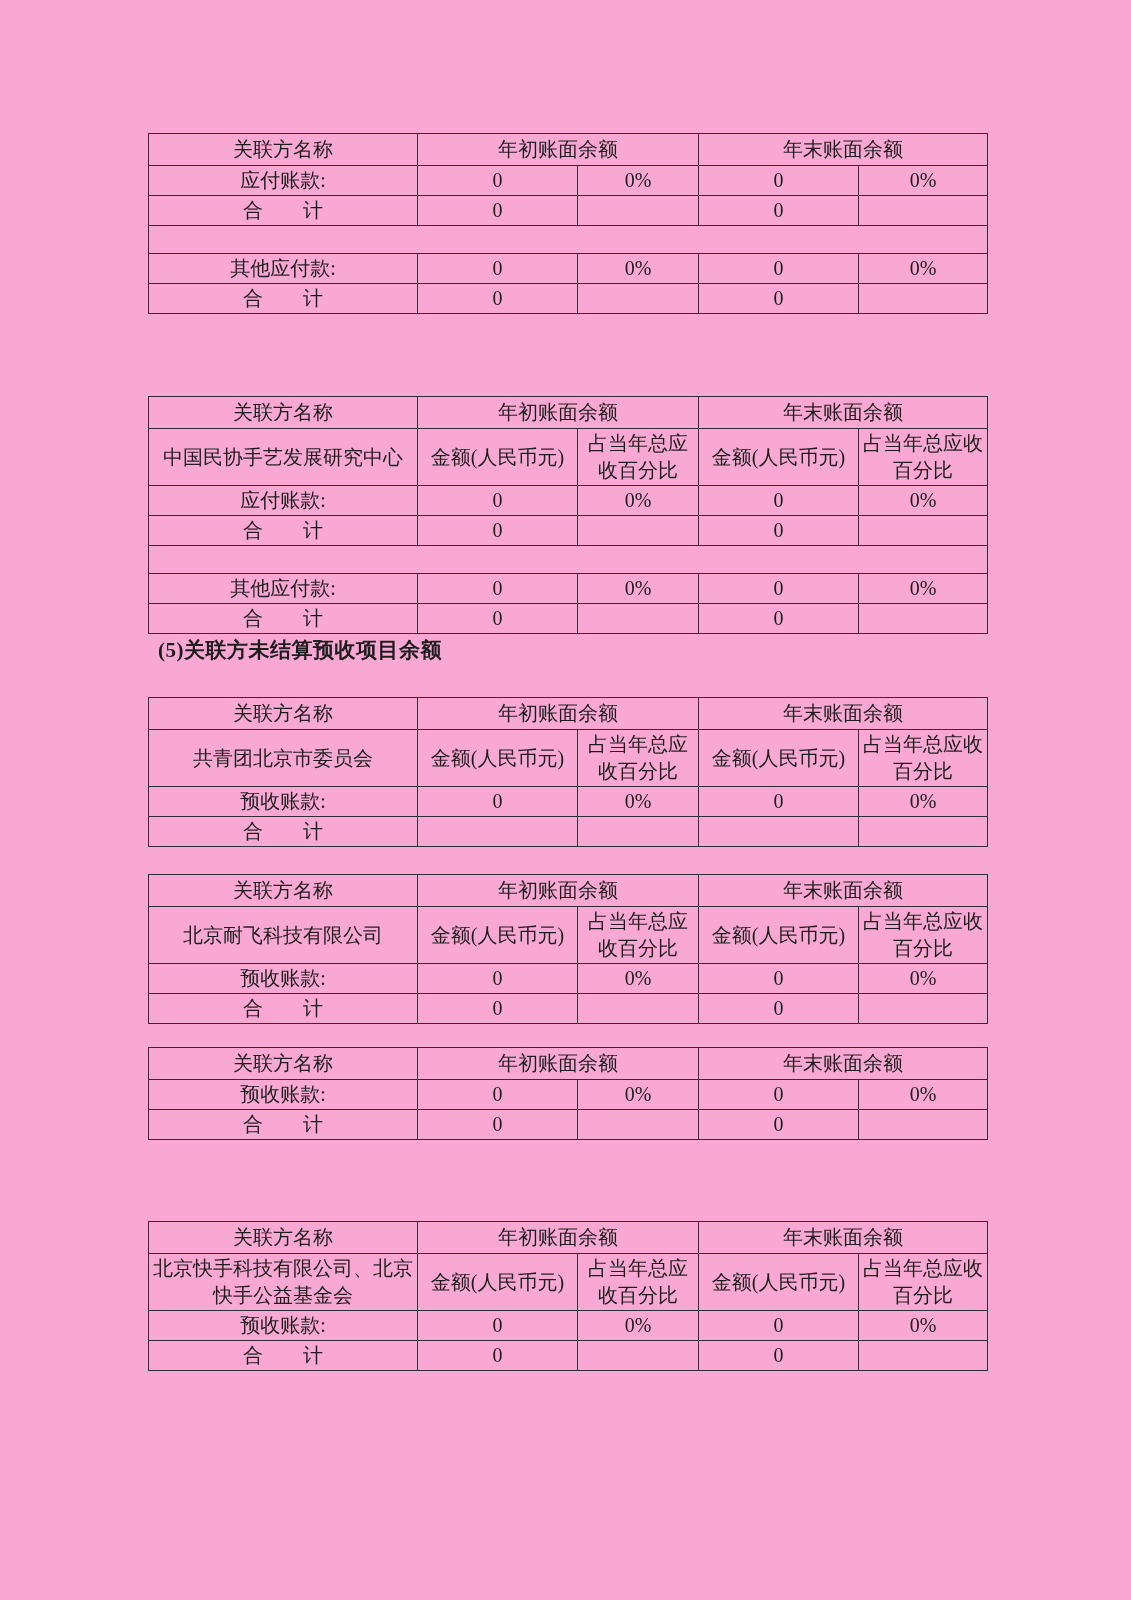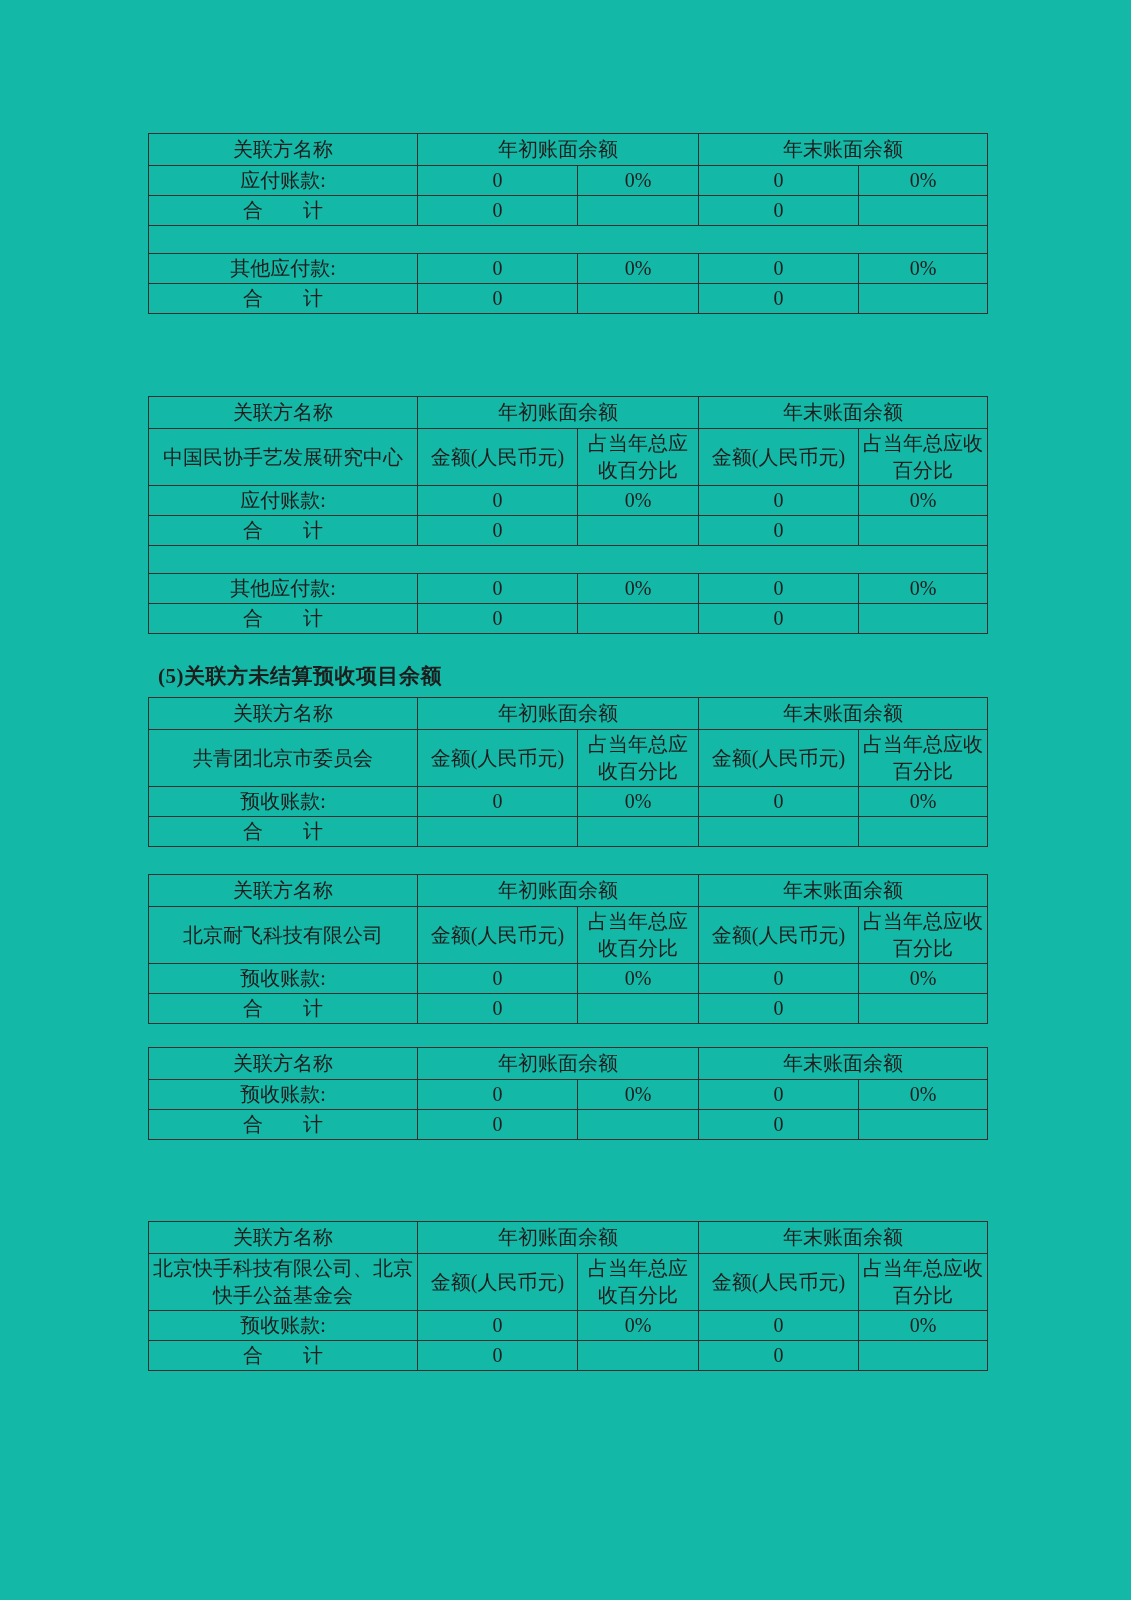--- a/index.html
+++ b/index.html
@@ -1,29 +1,29 @@
 <!DOCTYPE html>
 <html><head>
 <meta charset="utf-8">
 <style>
   * { box-sizing: border-box; }
   html, body { margin: 0; padding: 0; background: #ffffff; }
   .page {
     position: relative;
     width: 1131px;
     height: 1600px;
-    background: #14b8a6;
+    background: #f9a8d4;
     font-family: "Liberation Serif", "DejaVu Serif", serif;
     color: #1d1d1d;
     overflow: hidden;
   }
   .heading {
     position: absolute;
     left: 158px;
-    top: 662px;
+    top: 636px;
     margin: 0;
     font-size: 21px;
     font-weight: bold;
     letter-spacing: 0.5px;
     white-space: nowrap;
   }
   table.rpt {
     position: absolute;
     left: 148px;
     width: 839px;

